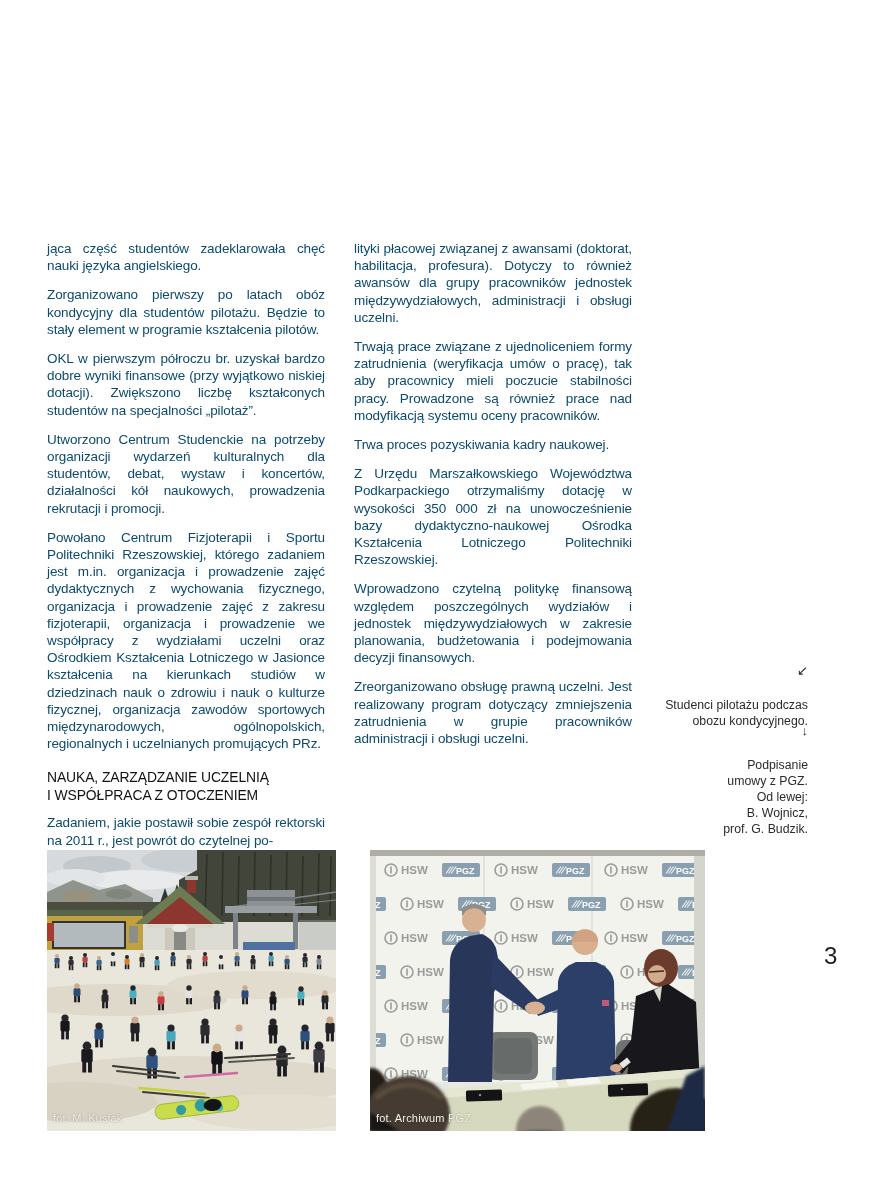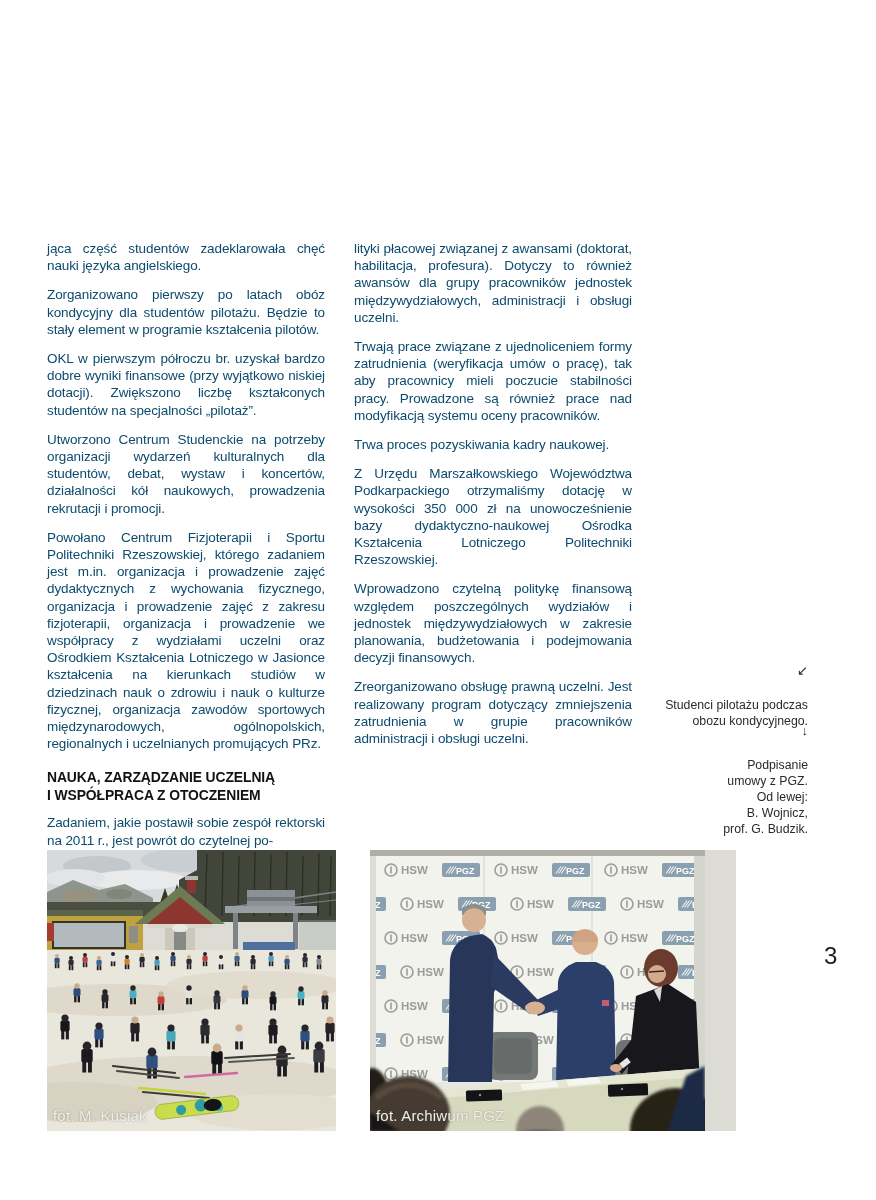--- a/index.html
+++ b/index.html
@@ -8,37 +8,37 @@
     font-family:"Liberation Sans", sans-serif;color:#1d1d1b;overflow:hidden;
   }
   .text-col{position:absolute;top:240px;width:278px;}
   #col-left{left:47px;}
   #col-right{left:354px;}
   .text-col p.para{
     margin:0 0 12px 0;font-size:13.5px;line-height:17.2px;text-align:justify;
     letter-spacing:-0.1px;color:#0c4a6e;hyphens:auto;-webkit-hyphens:auto;
   }
   .text-col h2.heading{
-    margin:16px 0 10px 0;font-size:13.9px;line-height:18px;font-weight:bold;
+    margin:16px 0 10px 0;font-size:13.9px;line-height:18px;font-weight:normal;
     color:#121210;white-space:pre-line;letter-spacing:-0.1px;
   }
   .margin-caption{
     position:absolute;right:68px;width:160px;text-align:right;
     font-size:12.3px;line-height:16px;color:#2b2b29;white-space:pre-line;
   }
   #caption-ski{top:648px;}
   #caption-pgz{top:708px;}
   .caption-arrow{display:block;font-size:13px;line-height:14px;margin-bottom:3px;color:#2b2b29;}
   .page-number{position:absolute;left:824px;top:942px;font-size:24px;color:#1d1d1b;}
   figure.photo{position:absolute;top:850px;margin:0;overflow:hidden;background:#dcdcd4;}
   #photo-left{left:47px;width:289px;height:281px;}
-  #photo-right{left:370px;width:366px;height:281px;text-align:center;}
+  #photo-right{left:370px;width:335px;height:281px;text-align:center;}
   figure.photo svg{position:absolute;left:0;top:0;display:block;}
   .photo-credit{
-    position:absolute;left:6px;bottom:7px;font-size:15px;color:#efeee8;
+    position:absolute;left:6px;bottom:7px;font-size:11px;color:#efeee8;
     text-shadow:0 0 2px rgba(60,60,50,.45);letter-spacing:.2px;
   }
 </style>
 </head>
 <body>
 
 <main>
 
   <section class="text-col" id="col-left">
       <p class="para">jąca część studentów zadeklarowała chęć nauki języka angielskiego.</p>

